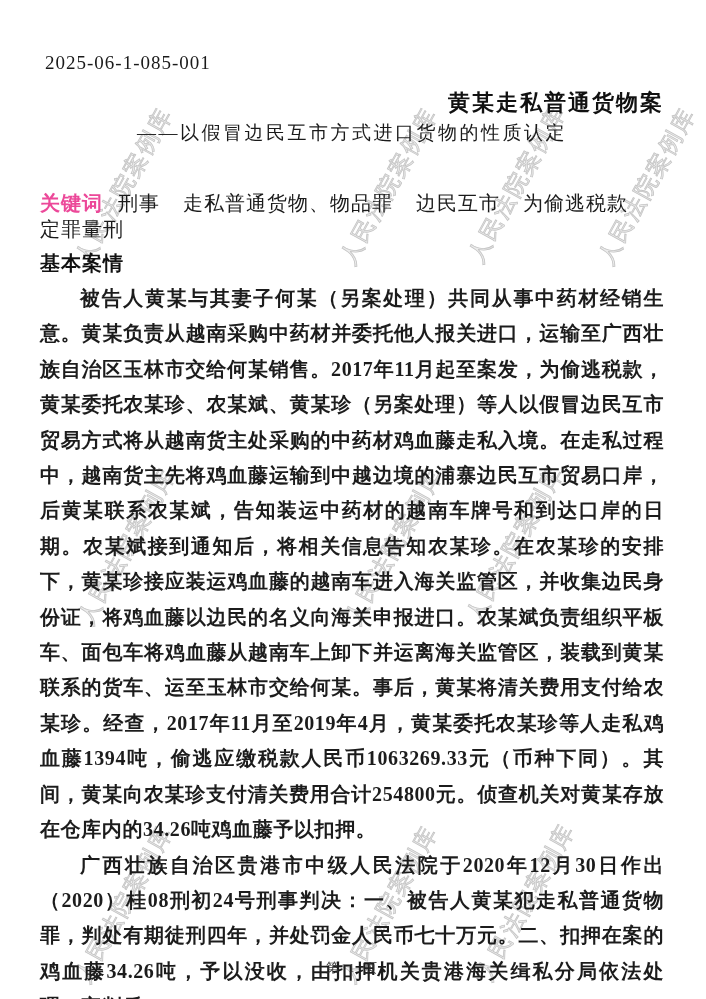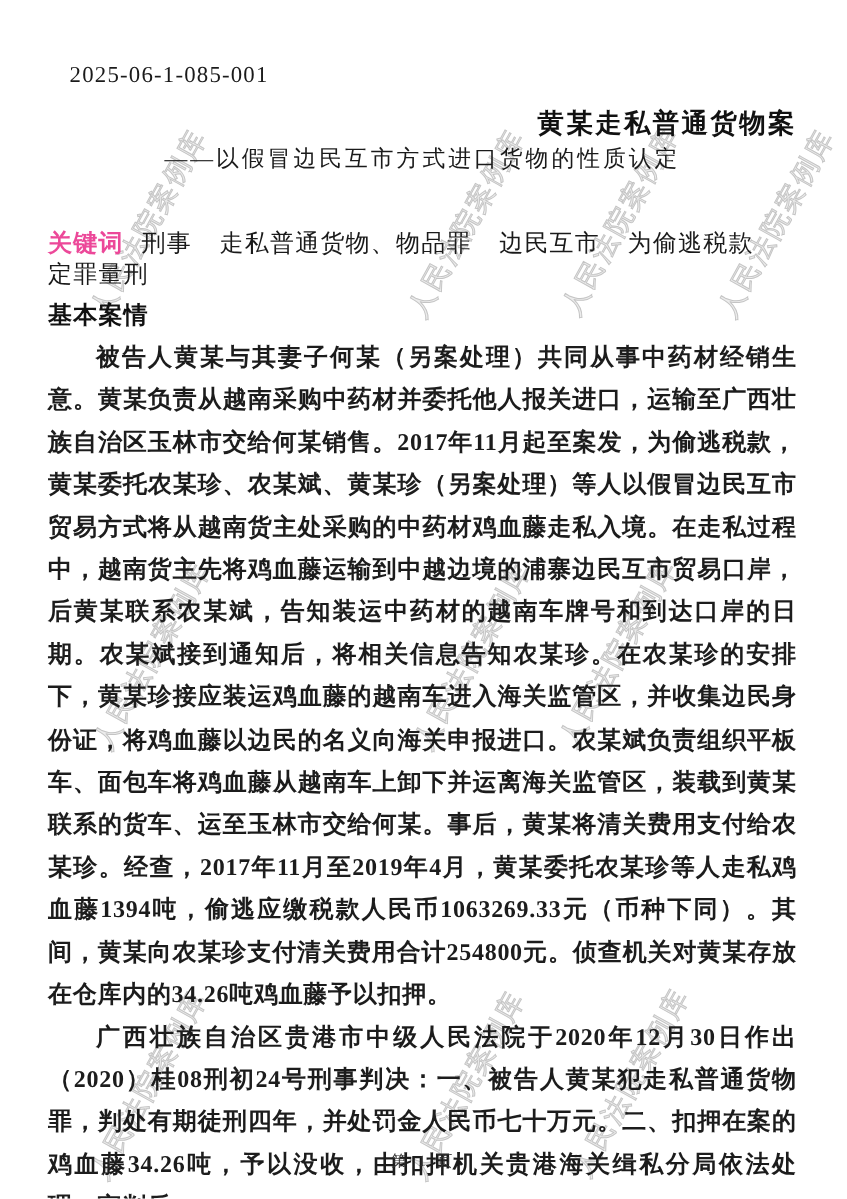--- a/index.html
+++ b/index.html
@@ -26,21 +26,21 @@
     transform-origin: left bottom;
     line-height: 30px;
     height: 30px;
   }
   
   .content { position: relative; z-index: 1; padding: 50px 42px 0 40px; }
   .doc-number {
     font-size: 19px;
     letter-spacing: 1px;
     line-height: 26px;
-    margin-left: 18px;
+    margin-left: 5px;
   }
   .title {
     margin: 12px 0 0 0;
     text-align: right;
     font-family: "Liberation Sans", sans-serif;
     font-weight: bold;
     font-size: 22px;
     letter-spacing: 2px;
     line-height: 30px;
     color: #111111;

